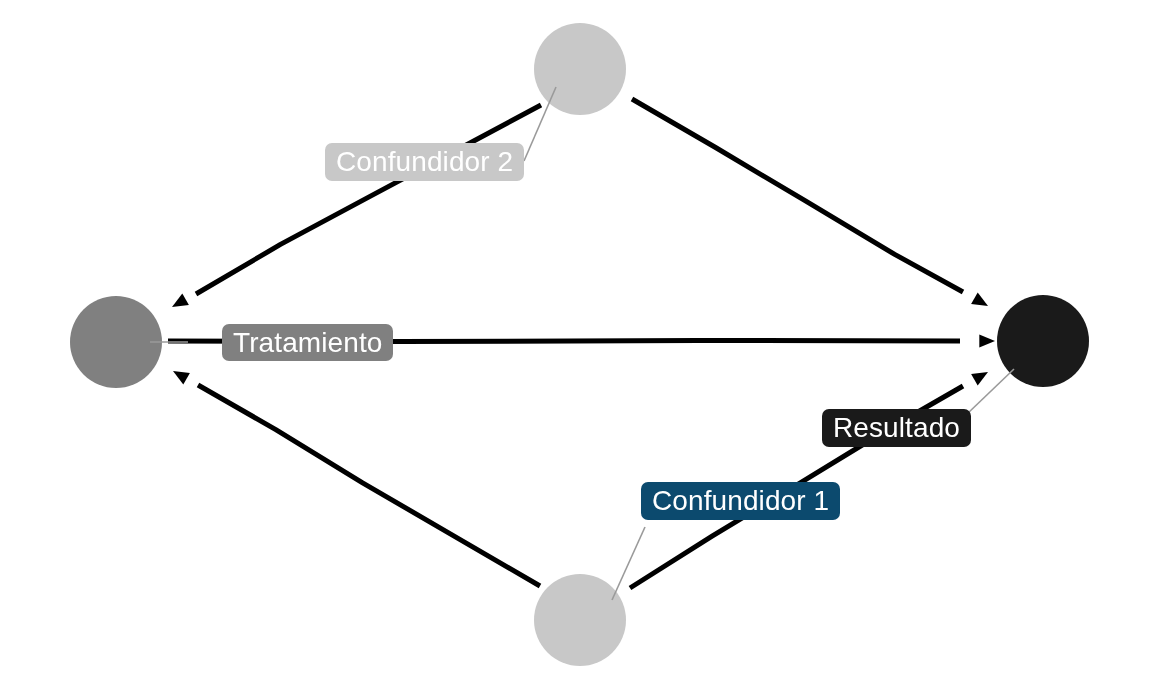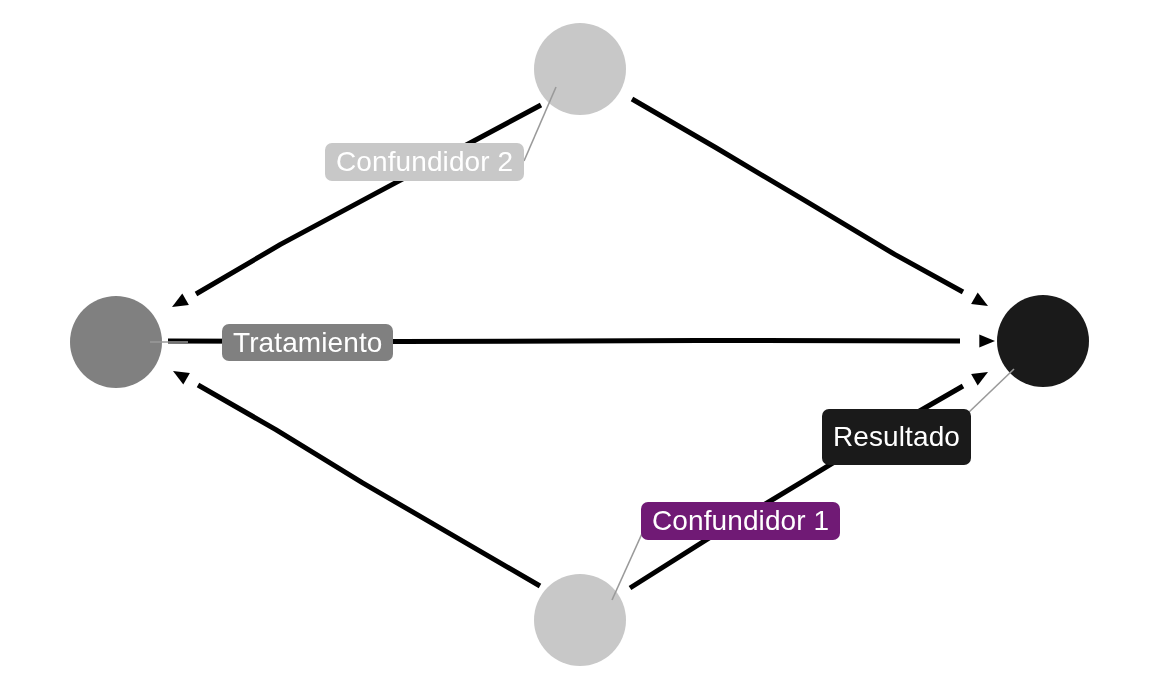--- a/index.html
+++ b/index.html
@@ -47,28 +47,28 @@
   .lbl-treatment {
     left: 190px;
     top: 324px;
     height: 37px;
     background: #808080;
     margin-left: 32px;
   }
   .lbl-outcome {
     left: 822px;
     top: 409px;
-    height: 56px;
+    height: 38px;
     background: #1a1a1a;
   }
   .lbl-confounder1 {
     left: 641px;
-    top: 502px;
+    top: 482px;
     height: 38px;
-    background: #701a75;
+    background: #0c4a6e;
   }
 </style>
 </head>
 <body>
 
 <svg id="dag-canvas" viewBox="0 0 1152 691">
   <g id="edges-layer">
       <path d="M541.0 105.0 L459.7 148.5 L370.5 196.1 L280.5 244.4 L196.0 294.0 " fill="none" stroke="#000000" stroke-width="5" stroke-linecap="butt" stroke-linejoin="round"></path>
       <polygon points="172.0,307.0 182.3,293.4 188.9,304.9" fill="#000000"></polygon>
       <path d="M632.0 99.0 L715.6 147.5 L804.2 200.2 L894.7 254.4 L963.0 292.0 " fill="none" stroke="#000000" stroke-width="5" stroke-linecap="butt" stroke-linejoin="round"></path>

